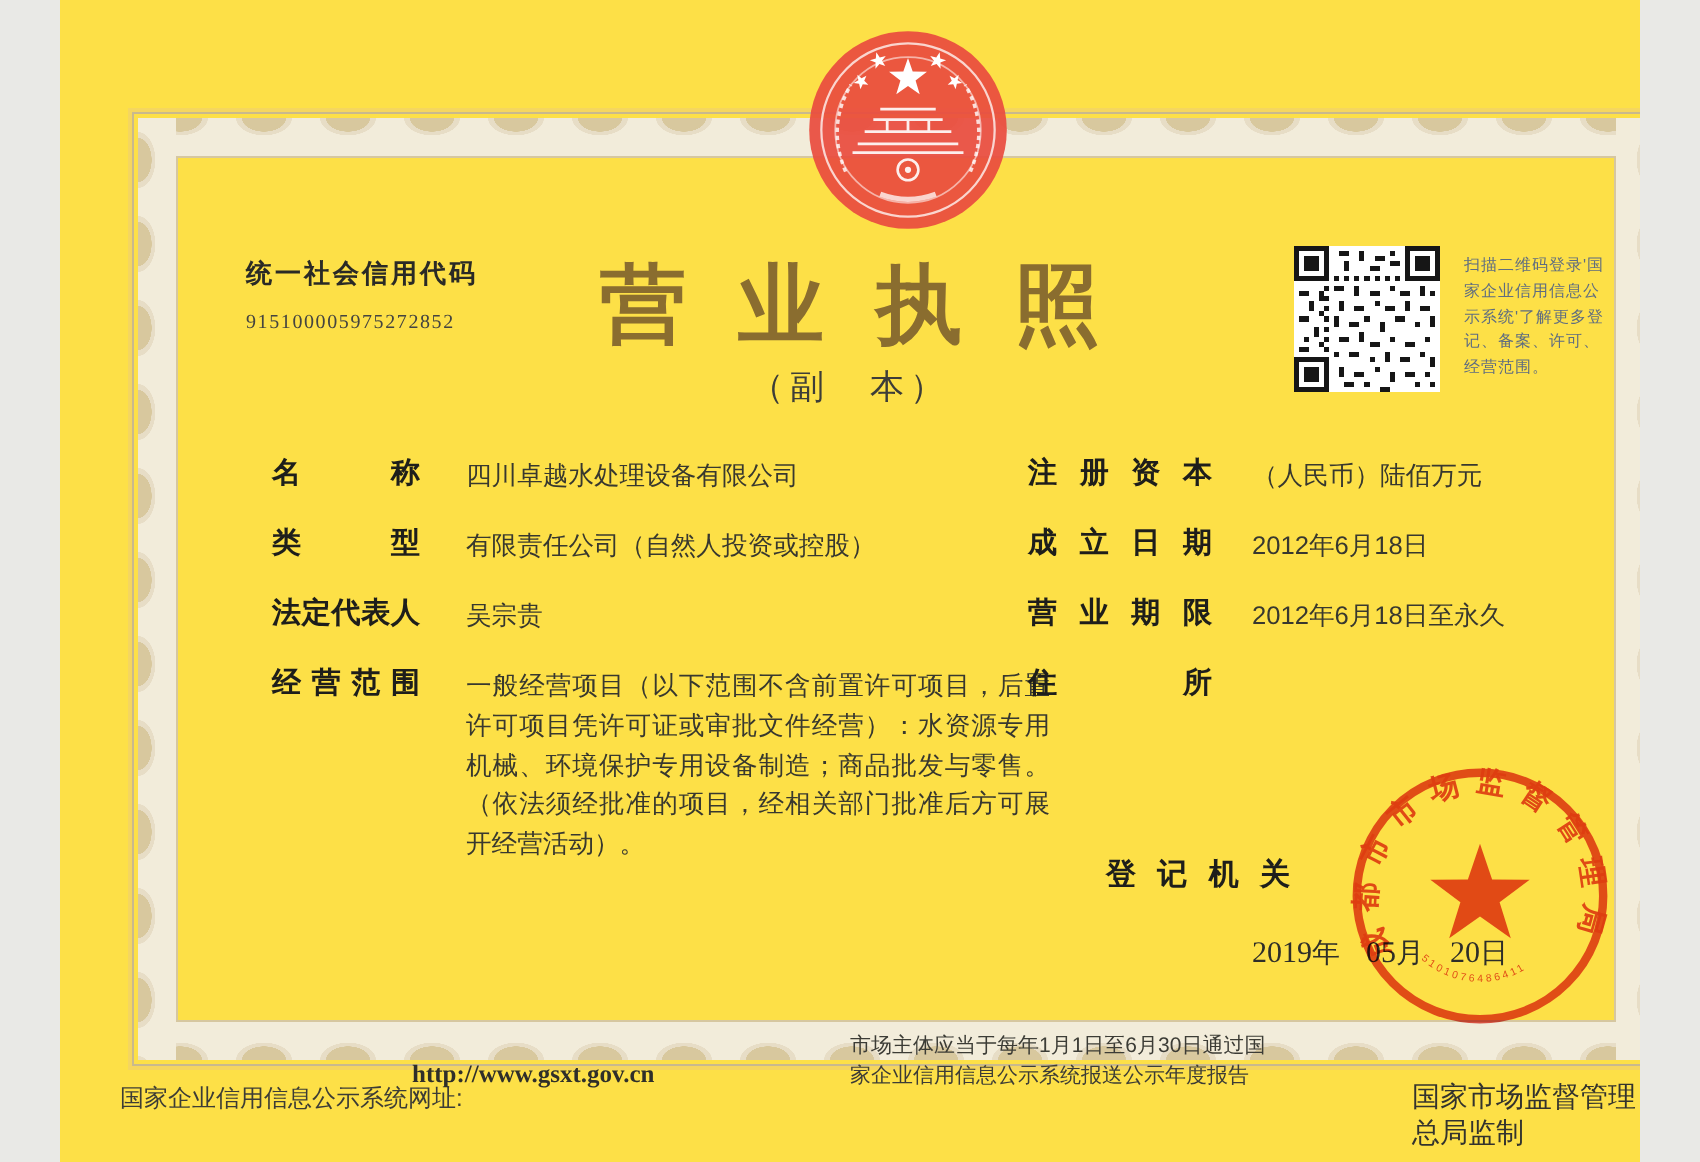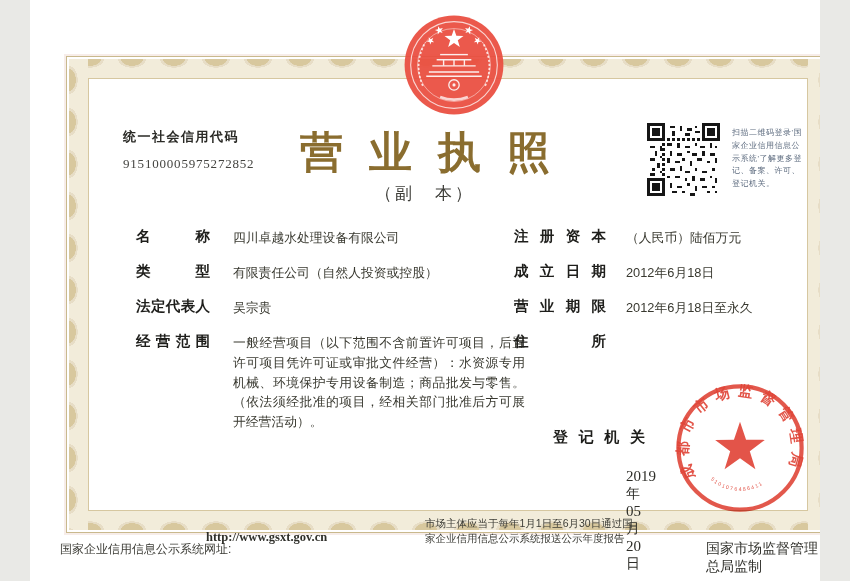--- a/index.html
+++ b/index.html
@@ -1,19 +1,19 @@
 <!DOCTYPE html>
 <html><head>
 <meta charset="utf-8">
 <style>
   html,body { margin:0; padding:0; }
   body { font-family:"Liberation Sans", sans-serif; background:#e9e9e6; }
   .page {
     position:relative; width:790px; height:581px; margin:0 auto;
-    background:#ffffff; overflow:hidden;
+    background:#fde047; overflow:hidden;
     color:#2b2b27;
   }
   
   .frame { position:absolute; left:36px; top:56px; width:762px; height:475px;
            border:1px solid #c9b98d; box-shadow:0 0 0 2px rgba(222,182,168,.25); }
   .frame-inner { position:absolute; inset:21px; border:1px solid #d6c7a0; }
   .lace { position:absolute; background-color:#f2ecda; }
   .lace-top { left:2px; right:2px; top:2px; height:19px;
     background-image:radial-gradient(ellipse 21px 13px at 50% 0px,#d8c89e 0 52%,#e7ddc6 53% 66%,rgba(231,221,198,0) 67%);
     background-size:42px 19px; background-repeat:repeat-x; }
@@ -26,21 +26,21 @@
   .lace-right { top:2px; bottom:2px; right:2px; width:19px;
     background-image:radial-gradient(ellipse 13px 21px at 19px 50%,#d8c89e 0 52%,#e7ddc6 53% 66%,rgba(231,221,198,0) 67%);
     background-size:19px 42px; background-repeat:repeat-y; }
 
   
   .emblem { position:absolute; left:372px; top:13px; width:104px; height:104px; z-index:5; }
 
   
   .credit-block { position:absolute; left:93px; top:128px; }
   .credit-label { font-size:13px; font-weight:bold; letter-spacing:1.5px; color:#2a2a26; }
-  .credit-code  { margin-top:10px; font-family:"Liberation Serif", serif; font-size:13px;
+  .credit-code  { margin-top:10px; font-family:"Liberation Serif", serif; font-size:10px;
                   letter-spacing:.8px; color:#444440; }
   .title { position:absolute; left:50%; top:124px; transform:translateX(-50%);
            font-size:43px; font-weight:bold; color:#8a6d2f;
            letter-spacing:26px; padding-left:26px; white-space:nowrap; }
   .subtitle { position:absolute; left:50%; top:182px; transform:translateX(-50%);
               font-size:17px; color:#3d3d38; letter-spacing:3px; white-space:nowrap; }
   .qr { position:absolute; left:617px; top:123px; width:73px; height:73px; }
   .qr-caption { position:absolute; left:702px; top:127px; width:76px;
                 font-size:8px; line-height:1.6; color:#5f6d80; letter-spacing:.5px; }
 
@@ -54,21 +54,21 @@
   .col-l { left:95px; }
   .col-r { left:473px; }
   .r1 { top:227px; } .r2 { top:262px; } .r3 { top:297px; } .r4 { top:332px; }
   .scope-val { width:292px; text-align:justify; }
   .nowrap { white-space:nowrap; }
 
   
   .authority { position:absolute; left:523px; top:428px; font-weight:bold; font-size:15px;
                color:#1e1e1b; width:92px; text-align:justify; text-align-last:justify; }
   .date-line { position:absolute; left:596px; top:468px; display:flex; align-items:baseline;
-               font-size:14px; color:#2e2e29;flex-direction:column; }
+               font-size:14px; color:#2e2e29; }
   .date-line .num { font-family:"Liberation Serif", serif; font-size:15px; }
   .date-line .gap { width:13px; }
   .seal { position:absolute; left:640px; top:378px; width:140px; height:140px;
           mix-blend-mode:multiply; opacity:.92; z-index:6; }
 
   
   .footer-site-label { position:absolute; left:30px; top:541px; font-size:12px; color:#3c3c36; }
   .footer-url { position:absolute; left:176px; top:530px; font-size:12.5px; font-weight:bold;
                 font-family:"Liberation Serif", serif; color:#2f2f2a; }
   .footer-notice { position:absolute; left:395px; top:516px; font-size:10.5px; line-height:1.45;
@@ -133,21 +133,21 @@
       M9,1h2v1h-2z M13,1h1v2h-1z M16,2h2v1h-2z M19,1h1v1h-1z M10,3h1v2h-1z M15,4h2v1h-2z M19,3h2v1h-2z
       M1,9h2v1h-2z M3,11h1v2h-1z M1,14h2v1h-2z M4,16h1v2h-1z M2,18h1v1h-1z M1,20h2v1h-2z M5,9h1v2h-1z M5,13h1v1h-1z M5,19h1v1h-1z
       M8,8h2v1h-2z M12,8h1v2h-1z M15,9h2v1h-2z M19,8h1v1h-1z M21,9h2v1h-2z M25,8h1v2h-1z M27,9h1v1h-1z
       M9,11h1v2h-1z M12,12h2v1h-2z M16,11h1v1h-1z M18,12h2v1h-2z M22,11h1v2h-1z M25,12h2v1h-2z
       M8,14h1v2h-1z M11,15h2v1h-2z M14,14h1v1h-1z M17,15h1v2h-1z M20,14h2v1h-2z M24,15h1v1h-1z M27,14h1v2h-1z
       M9,18h2v1h-2z M13,17h1v2h-1z M15,19h2v1h-2z M19,18h1v1h-1z M22,19h2v1h-2z M26,18h1v1h-1z
       M8,21h1v1h-1z M11,21h2v1h-2z M15,22h1v1h-1z M18,21h1v2h-1z M21,22h2v1h-2z M25,21h1v1h-1z M27,22h1v2h-1z
       M9,24h1v2h-1z M12,25h2v1h-2z M16,24h1v1h-1z M19,25h1v2h-1z M22,25h2v1h-2z M26,25h1v1h-1z
       M10,27h2v1h-2z M14,27h1v1h-1z M17,28h2v1h-2z M24,27h1v1h-1z M27,27h1v1h-1z"></path>
   </svg>
-  <div class="qr-caption">扫描二维码登录'国家企业信用信息公示系统'了解更多登记、备案、许可、登记机关。</div>
+  <div class="qr-caption">扫描二维码登录'国家企业信用信息公示系统'了解更多登记、备案、许可、经营范围。</div>
 
   <div class="row col-l r1">
     <span class="lbl">名称</span>
     <span class="val">四川卓越水处理设备有限公司</span>
   </div>
   <div class="row col-l r2">
     <span class="lbl">类型</span>
     <span class="val">有限责任公司（自然人投资或控股）</span>
   </div>
   <div class="row col-l r3">

